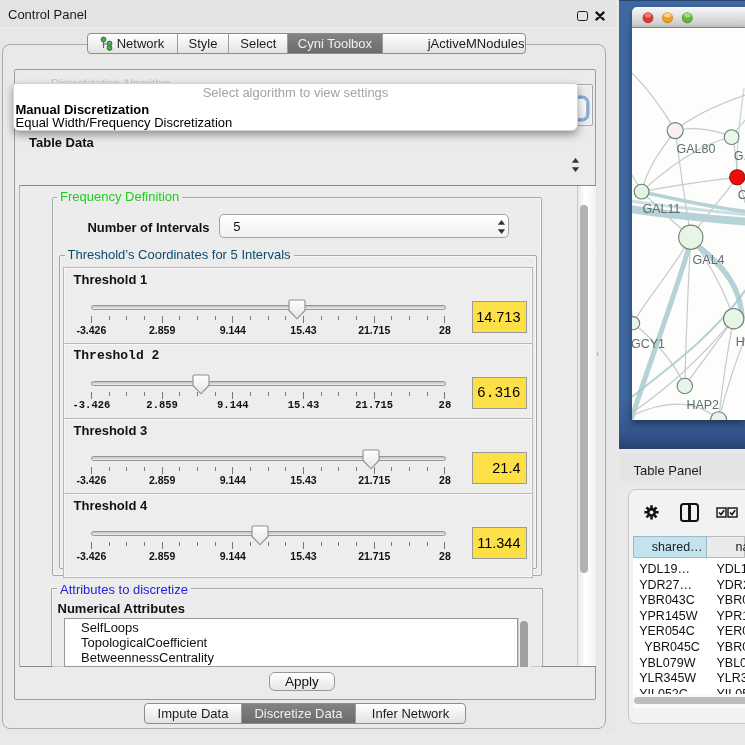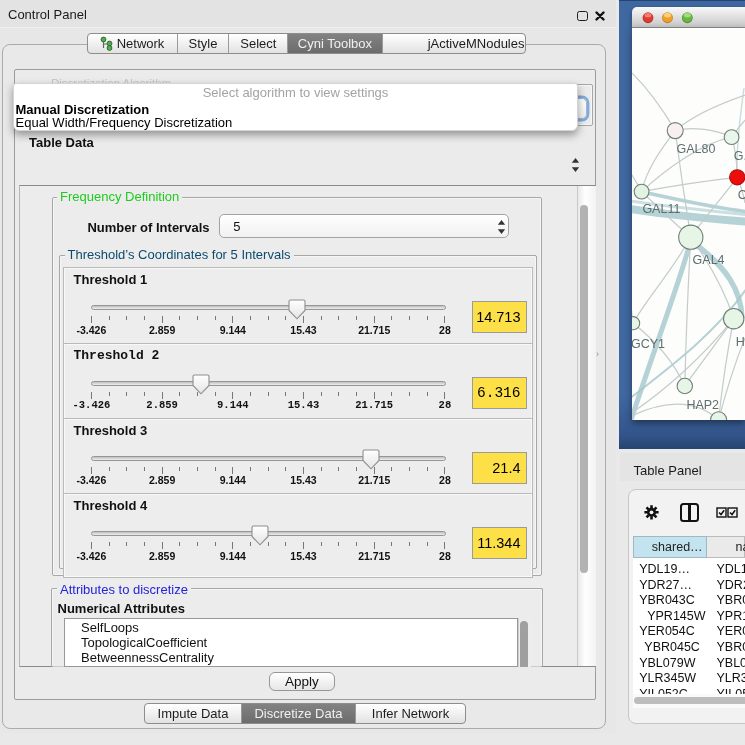--- a/index.html
+++ b/index.html
@@ -286,21 +286,21 @@
 <div class="abs" style="left:706.6px;top:536.3px;width:38.4px;height:21.3px;background:#eaeaea;border:1px solid #bbb;border-left:none;font-size:12.5px;color:#222;display:flex;align-items:center;">
     <span style="margin-left:29px;">na</span>
   </div>
 <div class="abs" style="left:633.3px;top:557.6px;width:111.7px;height:136.1px;background:#fff;overflow:hidden;">
 <div class="ti" style="left:5.9px;top:4.5px;">YDL19…</div>
     <div class="ti" style="left:83.2px;top:4.5px;">YDL19</div>
 <div class="ti" style="left:5.9px;top:20.1px;">YDR27…</div>
     <div class="ti" style="left:83.2px;top:20.1px;">YDR27</div>
 <div class="ti" style="left:5.9px;top:35.7px;">YBR043C</div>
     <div class="ti" style="left:83.2px;top:35.7px;">YBR04</div>
-<div class="ti" style="left:5.9px;top:51.3px;margin-left:8px;">YPR145W</div>
+<div class="ti" style="left:5.9px;top:51.3px;">YPR145W</div>
     <div class="ti" style="left:83.2px;top:51.3px;">YPR14</div>
 <div class="ti" style="left:5.9px;top:66.9px;">YER054C</div>
     <div class="ti" style="left:83.2px;top:66.9px;">YER05</div>
 <div class="ti" style="left:11px;top:82.5px;">YBR045C</div>
     <div class="ti" style="left:83.2px;top:82.5px;">YBR04</div>
 <div class="ti" style="left:5.9px;top:98.1px;">YBL079W</div>
     <div class="ti" style="left:83.2px;top:98.1px;">YBL07</div>
 <div class="ti" style="left:5.9px;top:113.7px;">YLR345W</div>
     <div class="ti" style="left:83.2px;top:113.7px;">YLR34</div>
 <div class="ti" style="left:5.9px;top:129.3px;">YIL052C</div>

